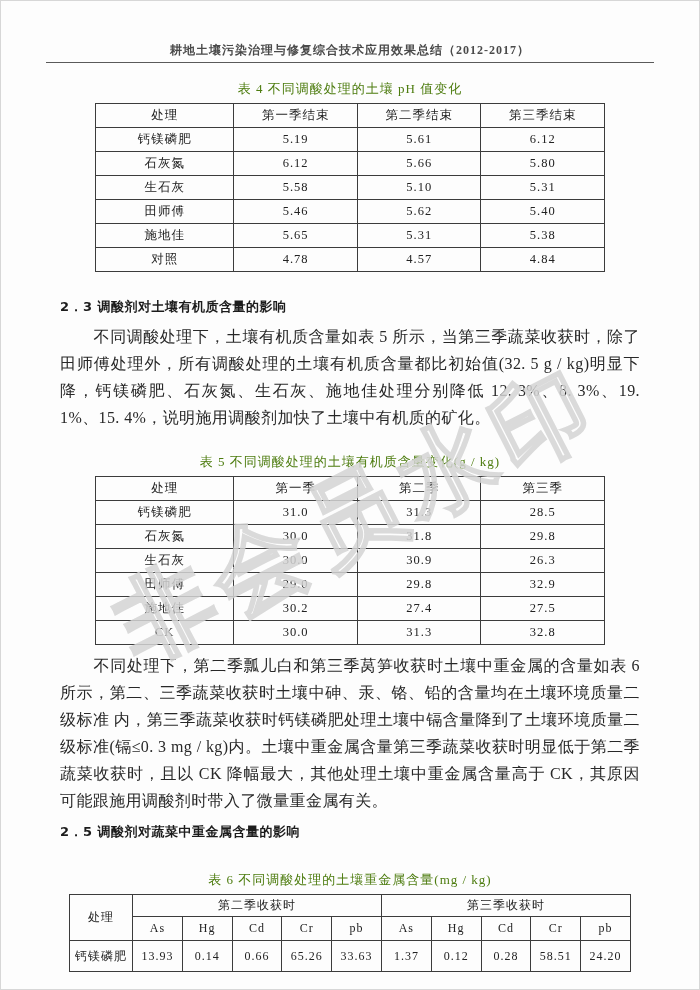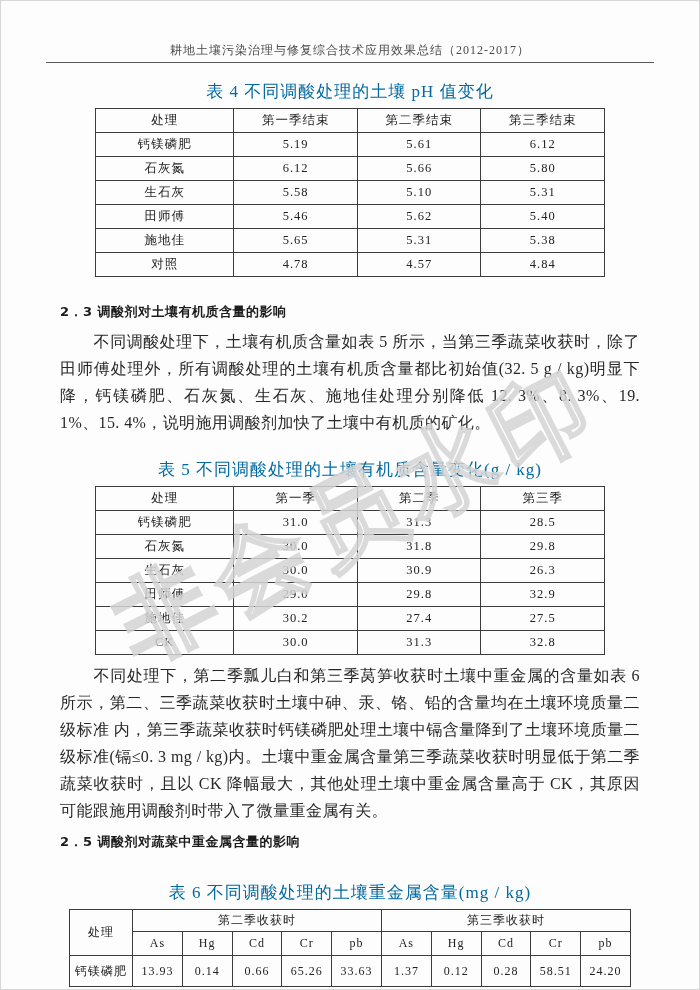--- a/index.html
+++ b/index.html
@@ -6,23 +6,23 @@
   .page{
     position:relative;width:700px;height:990px;margin:0 auto;
     background:#fdfdfd;overflow:hidden;
     box-shadow:inset 0 0 0 1px #d7d7d7;
     font-family:"Liberation Serif","DejaVu Serif",serif;
     color:#2a2a2a;
   }
   .content{position:relative;z-index:1;padding-top:42px;}
   .running-head{
     margin:0 46px;text-align:center;font-size:12px;color:#4a4a4a;
-    padding-bottom:3px;border-bottom:1px solid #5a5a5a;letter-spacing:1px;
-  }
-  .caption{ text-align:center;font-size:17px;color:#0369a1;letter-spacing:1px; }
+    padding-bottom:3px;border-bottom:1px solid #5a5a5a;letter-spacing:1px;font-weight:bold;
+  }
+  .caption{ text-align:center;font-size:13px;color:#4d7c0f;letter-spacing:1px; }
   .cap-t4{margin-top:17px;}
   .cap-t5{margin-top:22px;}
   .cap-t6{margin-top:30px;}
   table{border-collapse:collapse;table-layout:fixed;margin:5px auto 0;
     font-size:12.5px;color:#222;}
   .t45{width:510px;}
   .t45 th,.t45 td{border:1px solid #3c3c3c;text-align:center;font-weight:normal;
     height:23px;padding:0;letter-spacing:1px;}
   .t45 .c0{width:27%;}
   .t6{width:562px;font-size:12px;}

